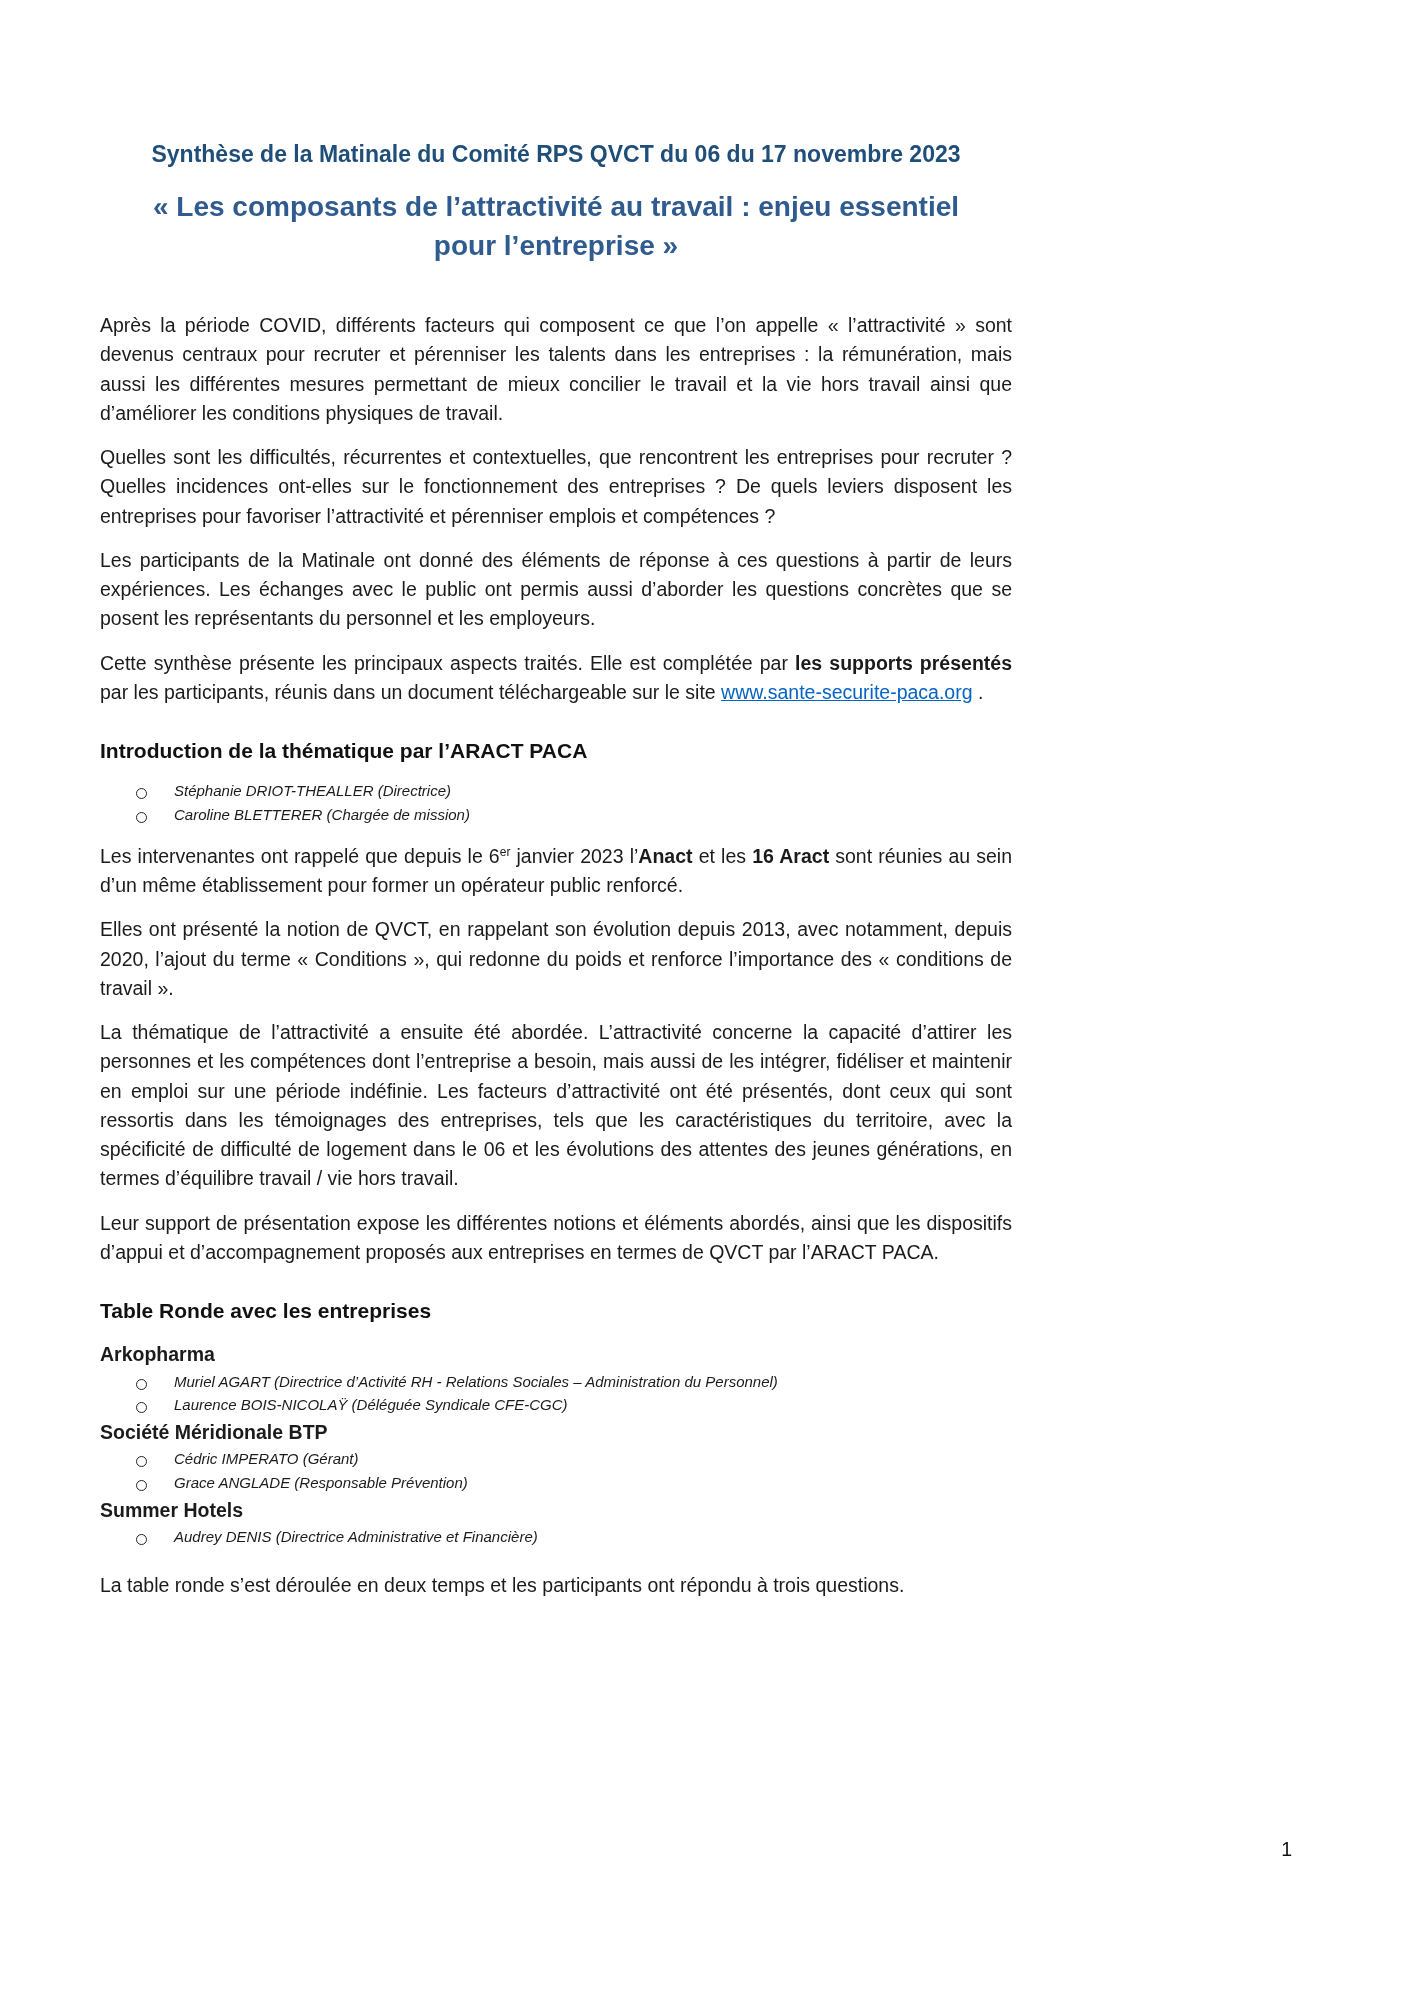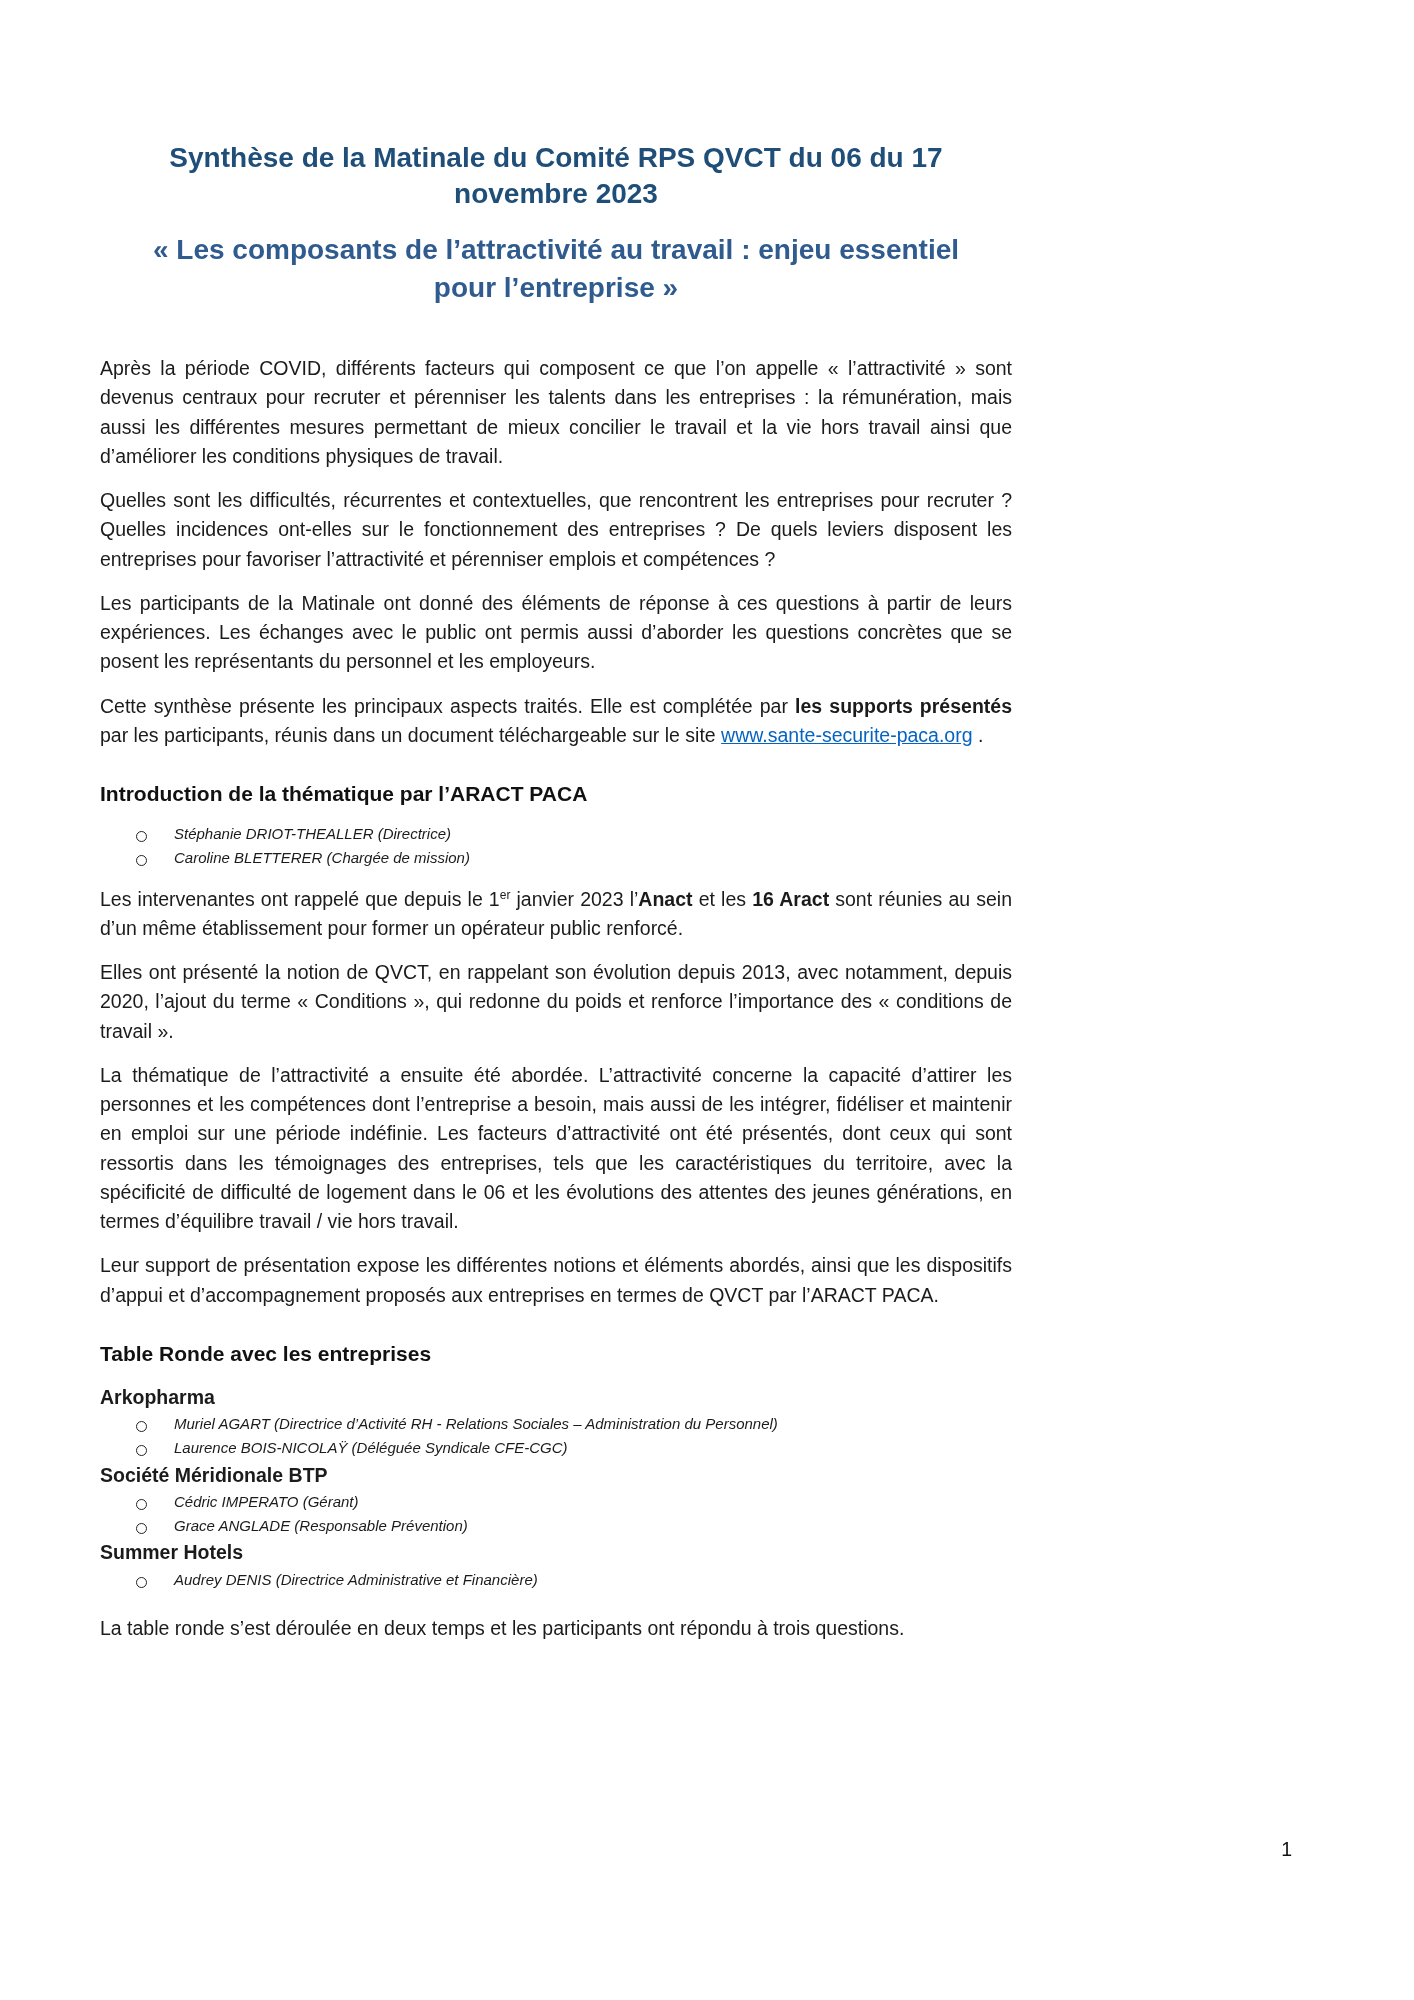--- a/index.html
+++ b/index.html
@@ -6,21 +6,21 @@
   body {
     width:1414px; height:2000px;
     background:#ffffff;
     font-family:"Liberation Sans", sans-serif;
     color:#1b1b1b;
     position:relative;
     overflow:hidden;
   }
   .page { position:absolute; left:100px; top:140px; width:912px; }
   .doc-subtitle {
-    text-align:center; font-weight:bold; font-size:28px;
+    text-align:center; font-weight:bold; font-size:23px;
     color:#1F4E79; margin:0 0 18px 0; line-height:1.3;
   }
   .doc-title {
     text-align:center; font-weight:bold; font-size:28px;
     color:#2F5B8F; margin:0 0 46px 0; line-height:1.38;
   }
   p.body {
     font-size:19.5px; line-height:1.5; text-align:justify;
     margin:0 0 15px 0;
   }
@@ -78,21 +78,21 @@
       <span class="circle-bullet"></span>
       <span>Stéphanie DRIOT-THEALLER (Directrice)</span>
     </li>
     <li class="speaker">
       <span class="circle-bullet"></span>
       <span>Caroline BLETTERER (Chargée de mission)</span>
     </li>
   </ul>
 
   <p class="body">
-    <span>Les intervenantes ont rappelé que depuis le 1</span><sup>er</sup><span> janvier 2023  l’</span><b>Anact</b><span> et les </span><b>16 Aract</b><span> sont réunies au sein d’un même établissement pour former un opérateur public renforcé.</span>
+    <span>Les intervenantes ont rappelé que depuis le 6</span><sup>er</sup><span> janvier 2023  l’</span><b>Anact</b><span> et les </span><b>16 Aract</b><span> sont réunies au sein d’un même établissement pour former un opérateur public renforcé.</span>
   </p>
 
   <p class="body">Elles ont présenté la notion de QVCT, en rappelant son évolution depuis 2013, avec notamment, depuis 2020, l’ajout du terme « Conditions », qui redonne du poids et renforce l’importance des « conditions de travail ».</p>
 
   <p class="body">La thématique de l’attractivité a ensuite été abordée. L’attractivité concerne la capacité d’attirer les personnes et les compétences dont l’entreprise a besoin, mais aussi de les intégrer, fidéliser et maintenir en emploi sur une période indéfinie. Les facteurs d’attractivité ont été présentés, dont ceux qui sont ressortis dans les témoignages des entreprises, tels que les caractéristiques du territoire, avec la spécificité de difficulté de logement dans le 06 et les évolutions des attentes des jeunes générations, en termes d’équilibre travail / vie hors travail.</p>
 
 
   <p class="body">Leur support de présentation expose les différentes notions et éléments abordés, ainsi que les dispositifs d’appui et d’accompagnement proposés aux entreprises en termes de QVCT par l’ARACT PACA.</p>
 
   <h2 class="section">Table Ronde avec les entreprises</h2>

